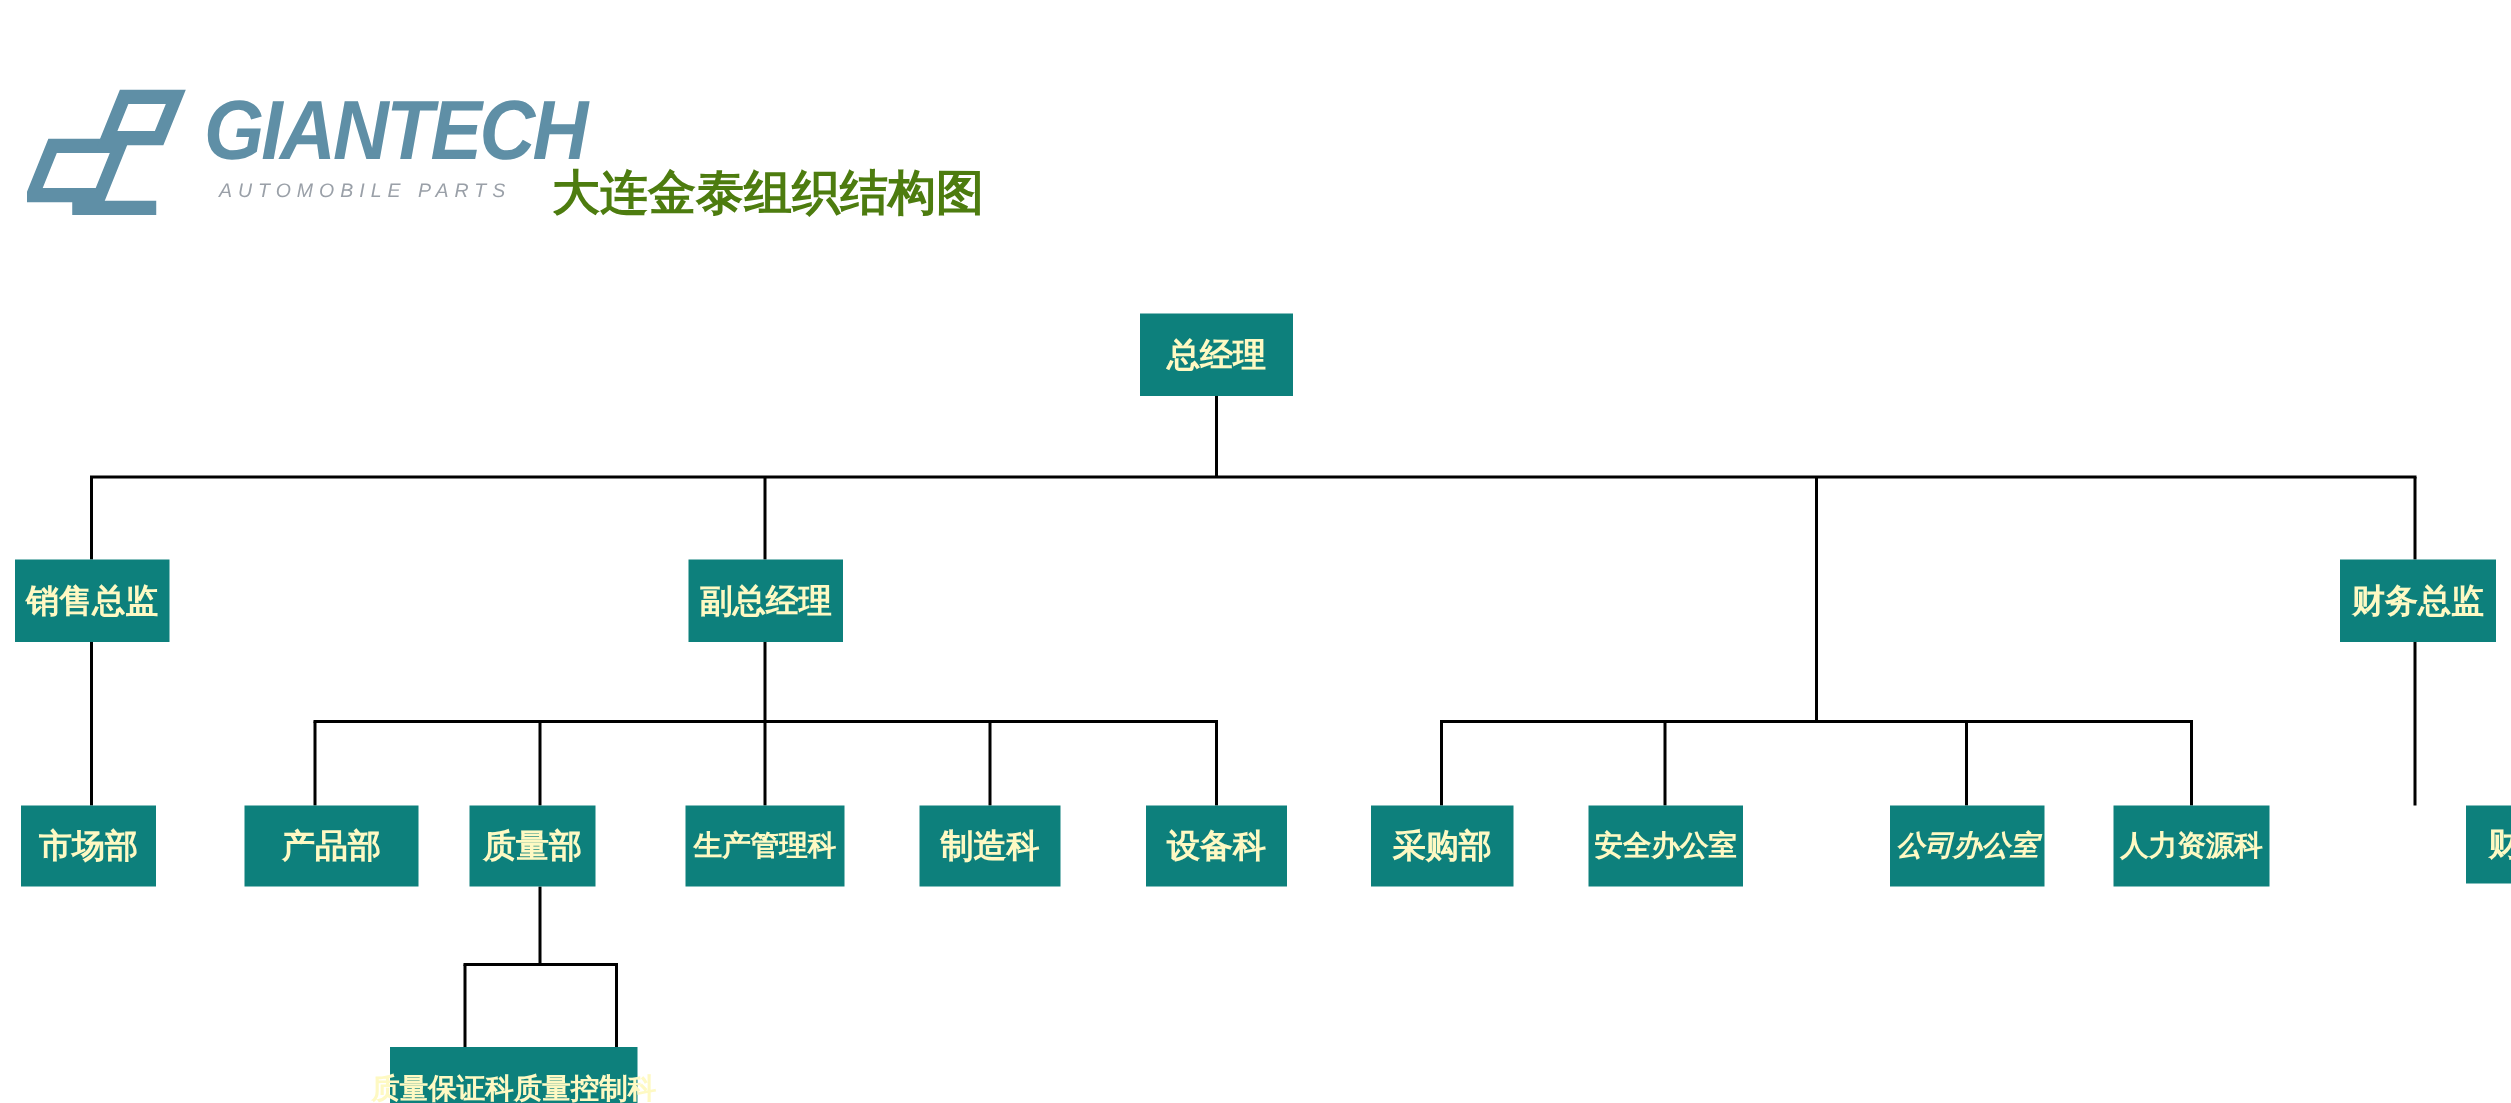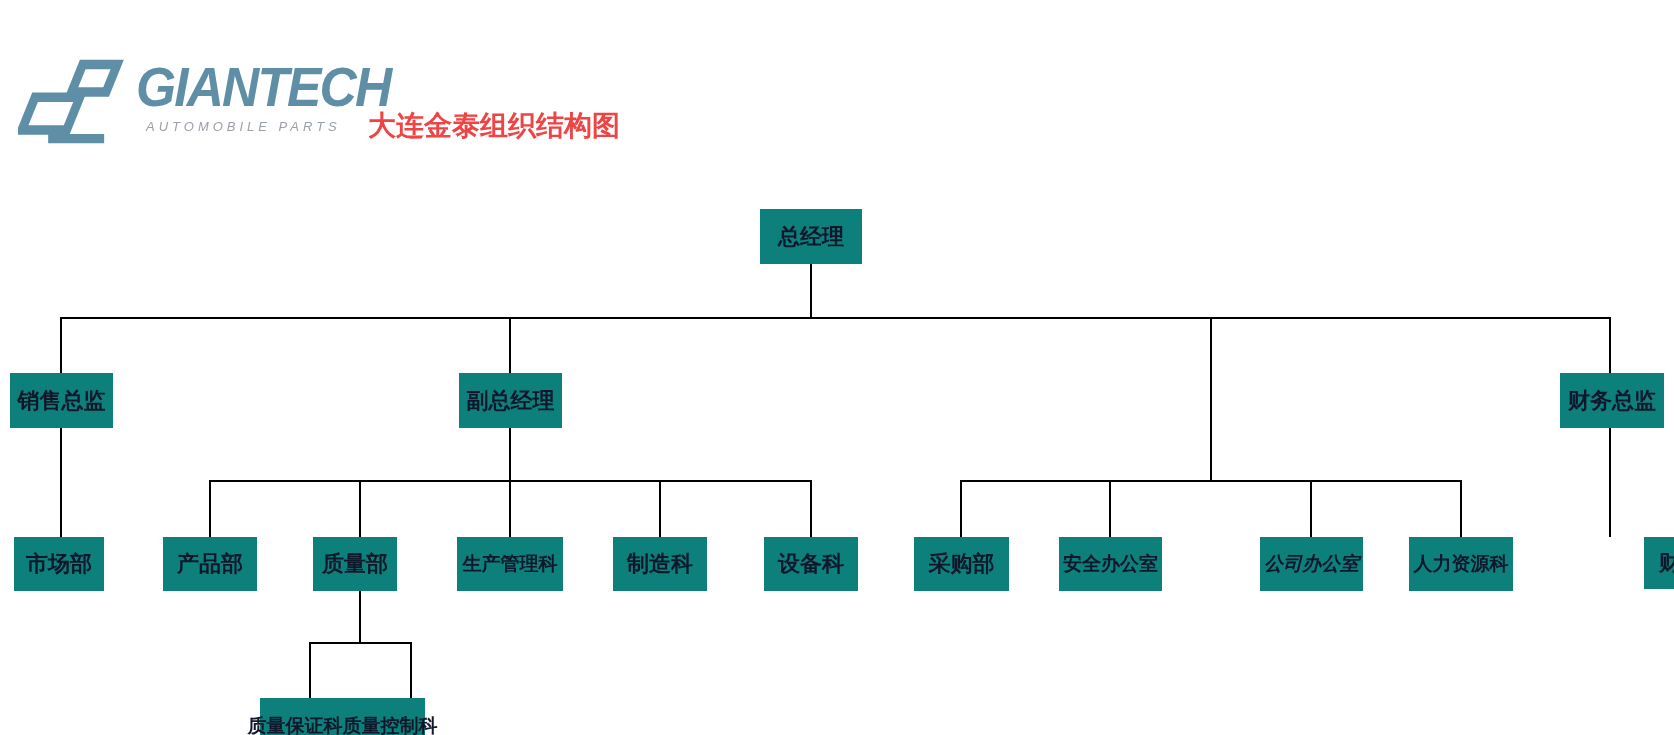--- a/index.html
+++ b/index.html
@@ -25,28 +25,28 @@
   }
   #tagline{
     position:absolute;left:128px;top:74px;
     font-family:"Liberation Sans","DejaVu Sans",sans-serif;
     font-style:italic;font-size:13px;
     letter-spacing:4px;color:#9aa0a8;white-space:nowrap;
   }
   
   #chart-title{
     position:absolute;left:368px;top:72px;
-    font-size:28px;font-weight:bold;color:#ef4444;
+    font-size:32px;font-weight:bold;color:#4d7c0f;
     white-space:nowrap;
   }
   
   .node{
     position:absolute;
     background:#0d807c;
-    color:#0f172a;
+    color:#fef9c3;
     display:flex;align-items:center;justify-content:center;
     font-weight:bold;font-size:22px;
     white-space:nowrap;
     box-sizing:border-box;
   }
   .node.narrow{font-size:19px;}
   .node .lbl{pointer-events:none;}
   .node .gap{display:inline-block;width:12px;}
   
   .l{position:absolute;background:#000;}
@@ -114,21 +114,21 @@
   <div class="node" style="left:459px;top:338px;width:103px;height:55px;">
     <span class="lbl">副总经理</span>
   </div>
   <div class="node" style="left:1560px;top:338px;width:104px;height:55px;">
     <span class="lbl">财务总监</span>
   </div>
 
   <div class="node" style="left:14px;top:502px;width:90px;height:54px;">
     <span class="lbl">市场部</span>
   </div>
-  <div class="node" style="left:163px;top:502px;width:94px;height:54px;">
+  <div class="node" style="left:163px;top:502px;width:116px;height:54px;">
     <span class="lbl">产品部</span>
   </div>
   <div class="node" style="left:313px;top:502px;width:84px;height:54px;">
     <span class="lbl">质量部</span>
   </div>
   <div class="node narrow" style="left:457px;top:502px;width:106px;height:54px;">
     <span class="lbl">生产管理科</span>
   </div>
   <div class="node" style="left:613px;top:502px;width:94px;height:54px;">
     <span class="lbl">制造科</span>

